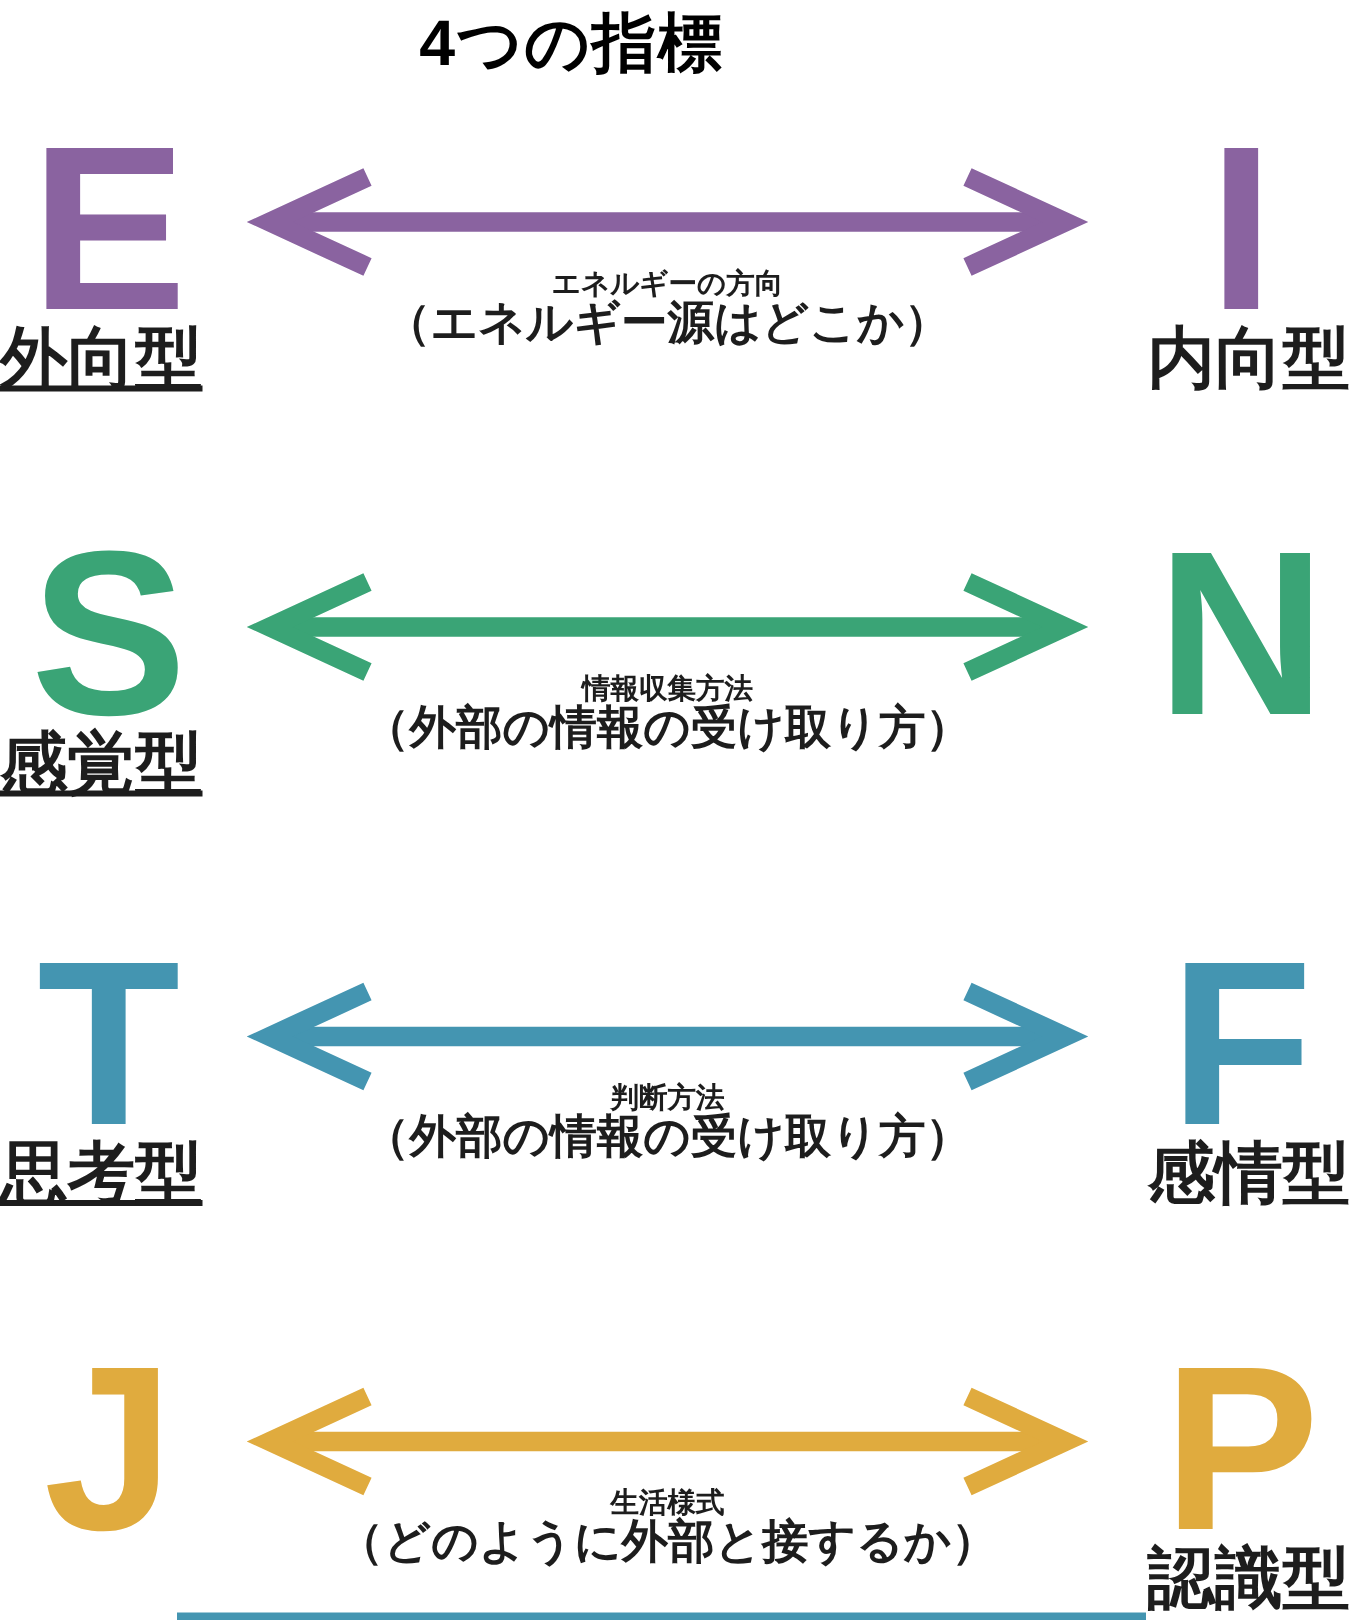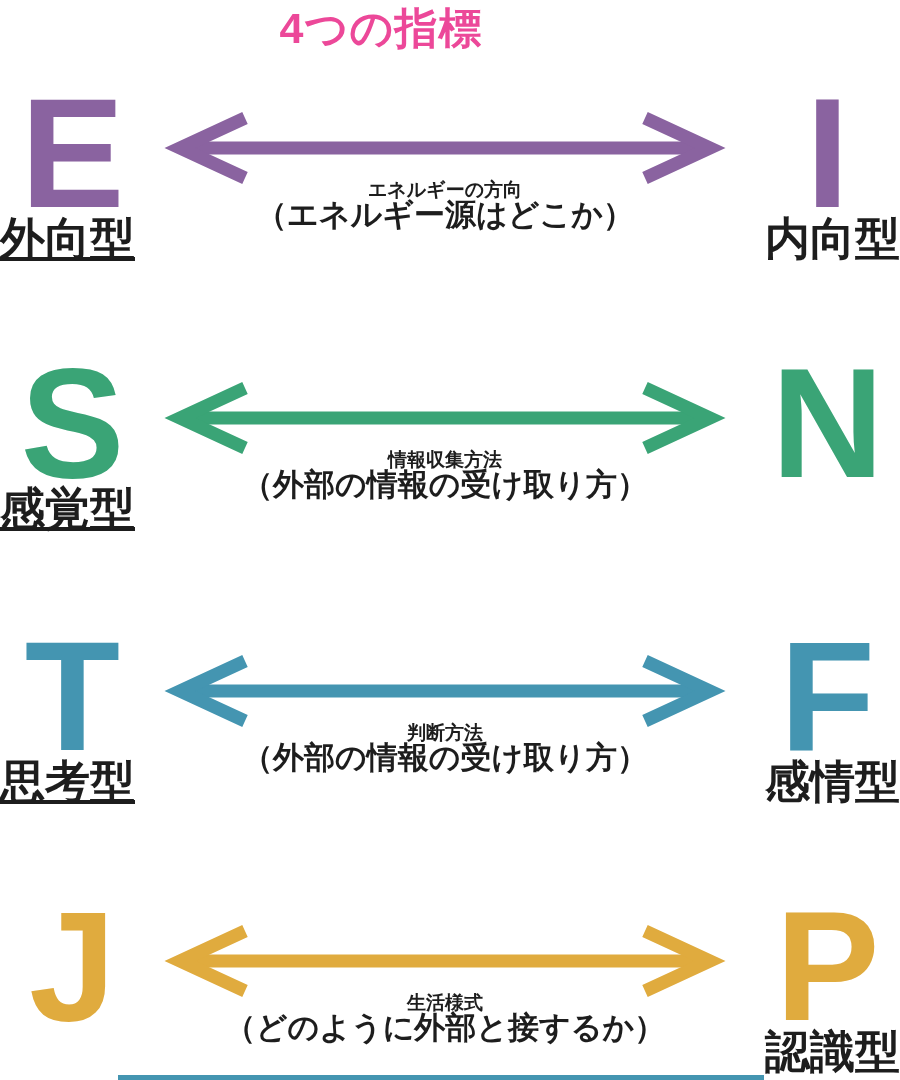--- a/index.html
+++ b/index.html
@@ -1,19 +1,19 @@
 <!DOCTYPE html>
 <html><head>
 <meta charset="utf-8">
 <style>
   html,body{margin:0;padding:0;background:#ffffff;}
   body{font-family:"Liberation Sans","DejaVu Sans",sans-serif;}
   .canvas{position:relative;width:900px;height:1080px;background:#ffffff;overflow:hidden;}
   .title{position:absolute;top:0;left:0;width:762px;text-align:center;
-         font-size:43px;font-weight:bold;color:#ec4899;letter-spacing:1px;}
+         font-size:43px;font-weight:bold;color:#000000;letter-spacing:1px;}
   .row{position:absolute;left:0;width:900px;height:195px;}
   .row-0{top:95px;} .row-1{top:365px;} .row-2{top:638px;} .row-3{top:908px;}
   .letter{position:absolute;top:-20px;width:145px;text-align:center;
           font-size:156px;font-weight:bold;line-height:156px;color:currentColor;}
   .letter.left{left:0;}
   .letter.right{right:0;}
   .pole-label{position:absolute;top:120px;font-size:45px;font-weight:bold;
               color:#1d1d1d;white-space:nowrap;line-height:48px;}
   .pole-label.left{left:0;text-decoration:underline;}
   .pole-label.right{right:0;text-align:right;}

